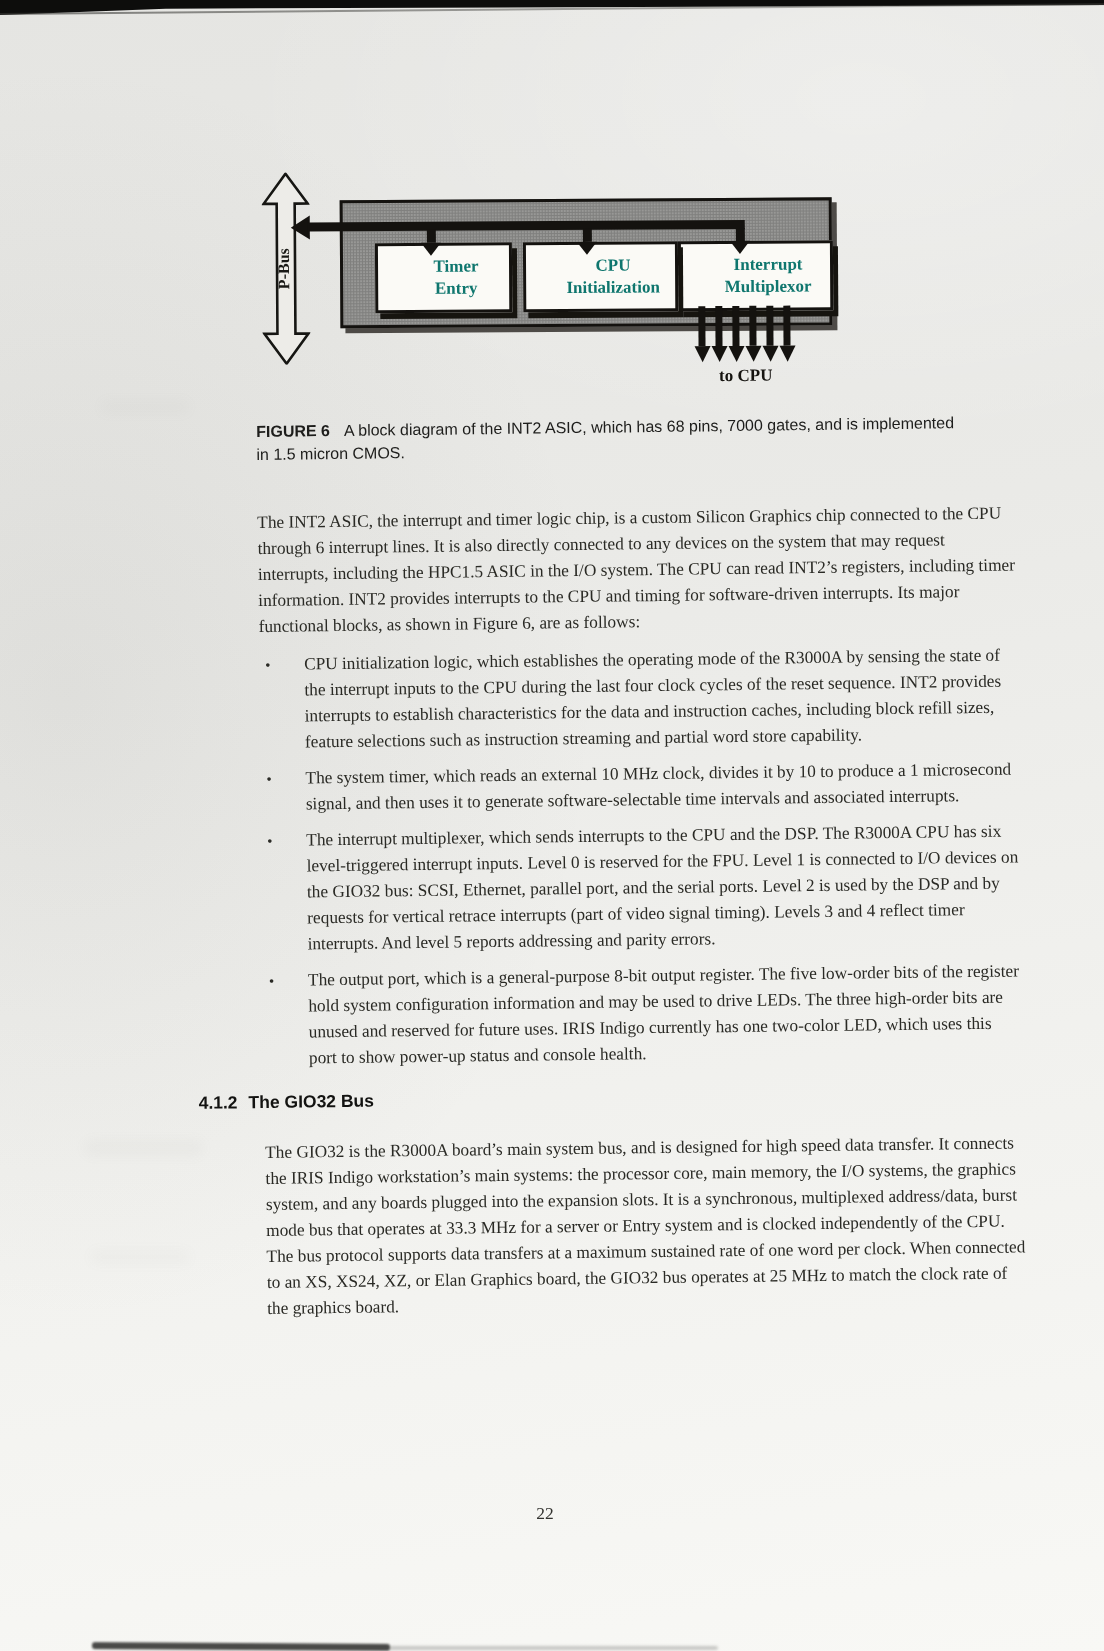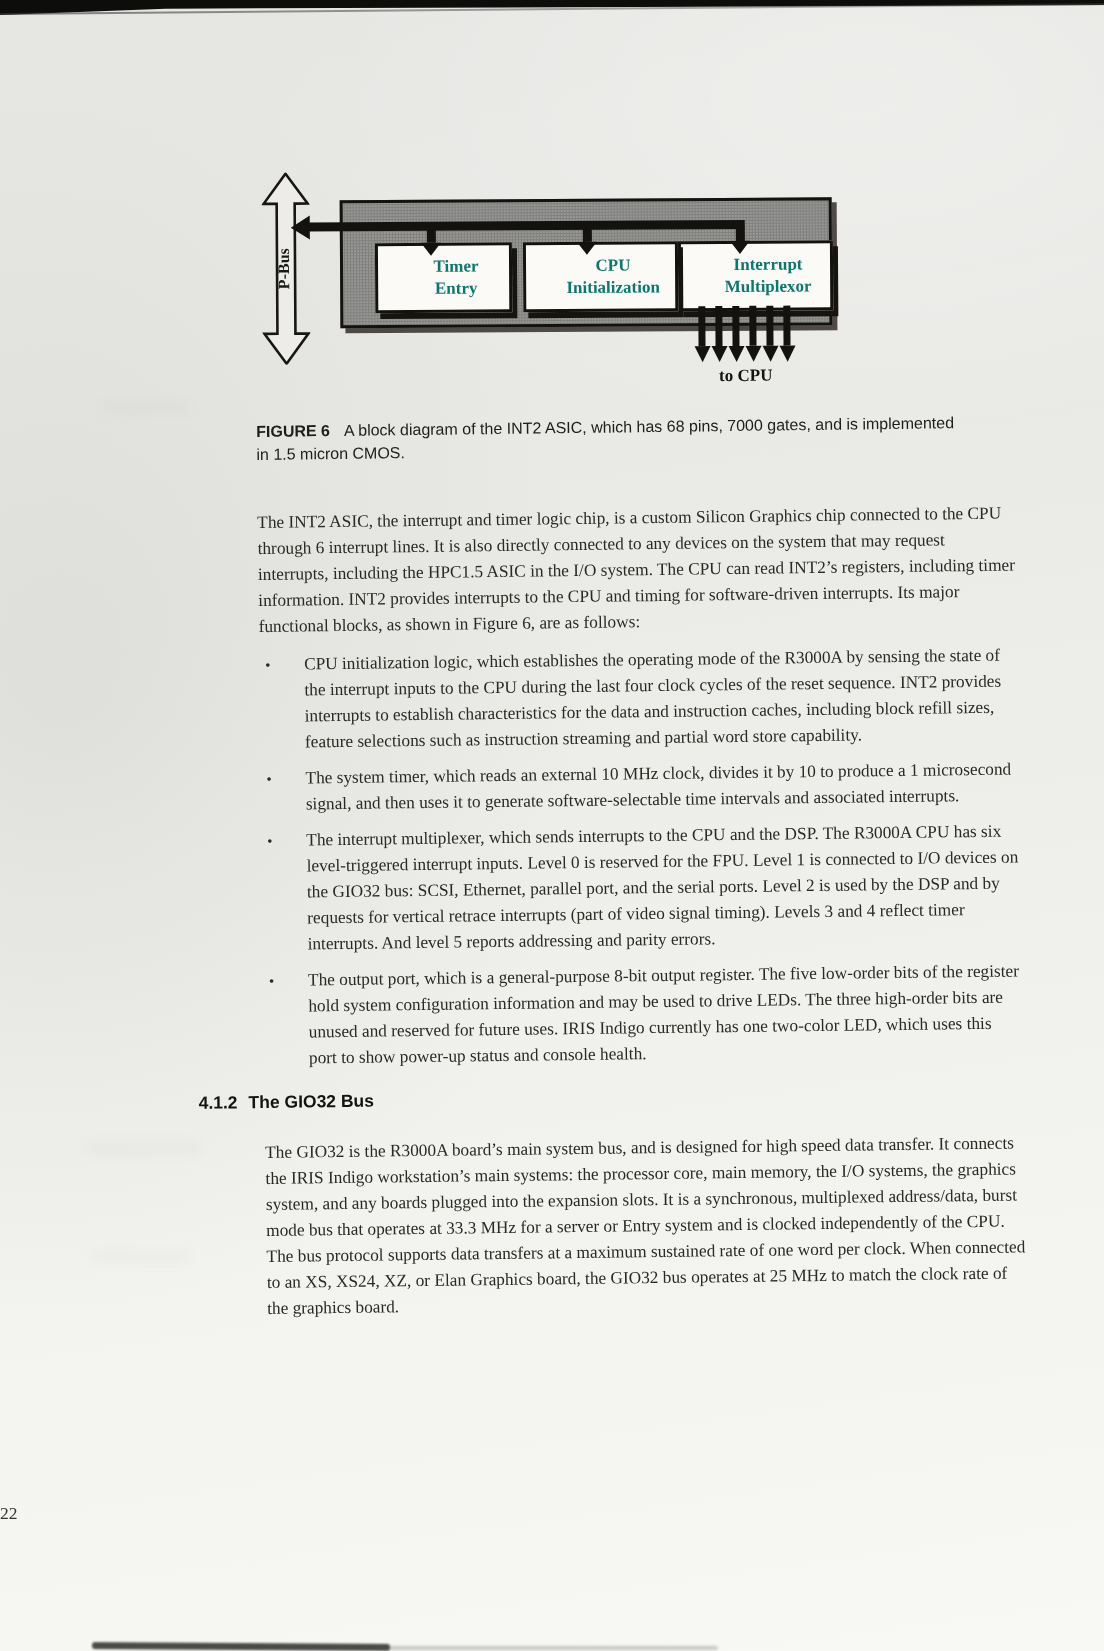--- a/index.html
+++ b/index.html
@@ -69,21 +69,21 @@
   .caption .cap-label { margin-right:14px;font-weight:bold; }
   .para { font-size:17.3px; line-height:26px; }
   .intro { margin-top:44px; }
   .bullets { margin-top:12px; }
   .bullet { display:flex; margin-bottom:10px; }
   .bullet .dot { flex:none; width:39px; padding-left:6px; font-size:15px; line-height:26px; }
   .bullet .text { flex:1; }
   .heading { font-family:"Liberation Sans","DejaVu Sans",sans-serif; font-weight:bold;
     font-size:17.5px; color:#131311; margin:20px 0 27px -66px; }
   .heading .hnum { margin-right:11px; }
-  .pagenum { position:absolute; left:0; top:1503px; width:1090px; text-align:left;
+  .pagenum { position:absolute; left:0; top:1503px; width:1090px; text-align:center;
     font-size:17.5px; color:#33332f; }
 </style>
 </head>
 <body>
 
 <div class="page">
 
   <div class="scan-top"></div>
   <div class="scan-topline"></div>
   <div class="ghost g1"></div>

